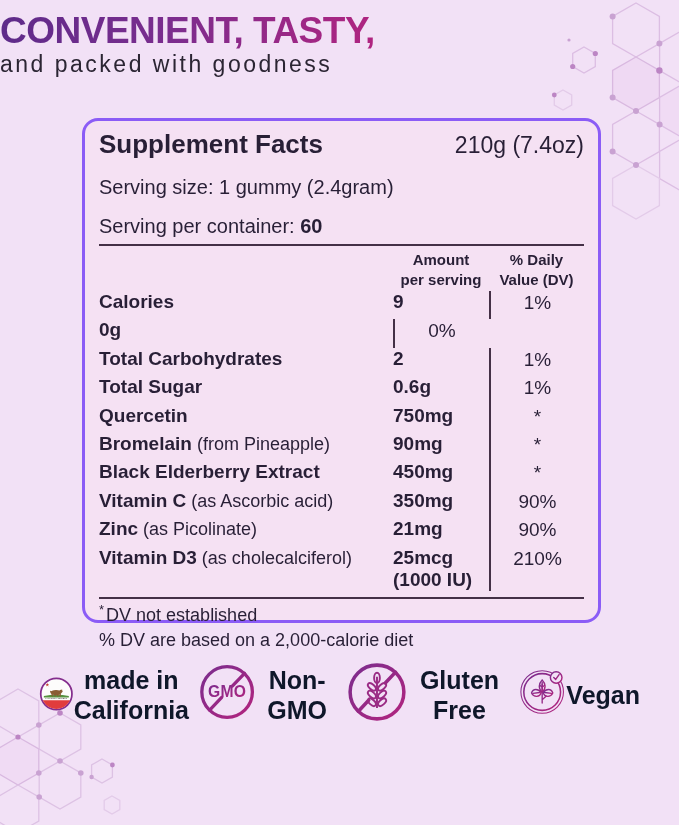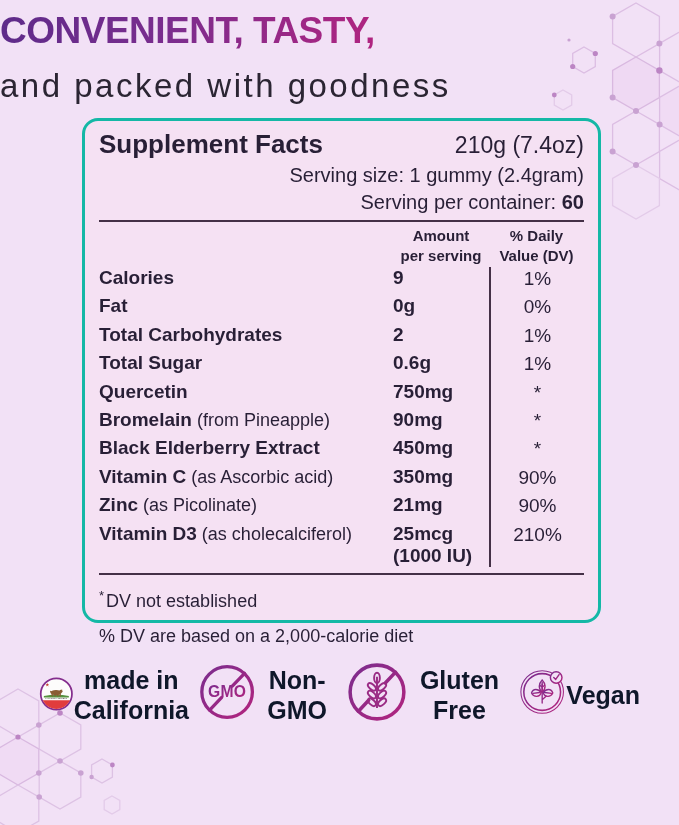--- a/index.html
+++ b/index.html
@@ -10,44 +10,44 @@
   .hex-bl{left:0;bottom:0;}
 
   
   .headline{position:absolute;top:12px;left:0;width:100%;text-align:left;}
   .headline .t1{
     font-size:37px;font-weight:800;letter-spacing:-0.5px;line-height:1.05;
     background:linear-gradient(90deg,#5E2B8A 0%,#7B2D8E 45%,#B02480 100%);
     -webkit-background-clip:text;background-clip:text;color:transparent;
     -webkit-text-fill-color:transparent;display:inline-block;
   }
-  .headline .t2{font-size:33px;font-weight:400;letter-spacing:2.5px;color:#2B2533;line-height:1.1;margin-top:17px;}
+  .headline .t2{font-size:23px;font-weight:400;letter-spacing:2.5px;color:#2B2533;line-height:1.1;margin-top:1px;}
 
   
   .panel{position:absolute;left:82px;top:118px;width:519px;height:505px;box-sizing:border-box;
-    border:3px solid #14b8a6;border-radius:16px;background:#F5E1F3;padding:8px 14px 0 14px;color:#281F36;}
+    border:3px solid #8b5cf6;border-radius:16px;background:#F5E1F3;padding:8px 14px 0 14px;color:#281F36;}
   .p-head{display:flex;justify-content:space-between;align-items:baseline;}
   .p-title{font-size:26px;font-weight:700;}
   .p-weight{font-size:23px;font-weight:400;}
-  .p-serving{font-size:20px;margin-top:4px;text-align:right;}
+  .p-serving{font-size:20px;margin-top:16px;}
   .p-serving b{font-weight:700;}
   .hr{border-top:2px solid #443046;margin-top:6px;}
   .grid{display:grid;grid-template-columns:294px 96px 1fr;}
   .cols-head{padding-top:4px;height:41px;}
   .col-head{white-space:pre-line;font-size:15px;font-weight:700;line-height:1.35;}
   .c-amt-h{text-align:center;}
   .c-dv-h{text-align:center;}
   .rows .row{min-height:28.4px;align-items:flex-start;}
   .c-name{font-size:19px;white-space:nowrap;}
   .c-name .nm{font-weight:700;}
   .c-name .nt{font-weight:400;font-size:18px;margin-left:5px;}
   .c-amt{font-size:19px;font-weight:600;}
   .amt2{font-weight:600;}
   .c-dv{font-size:19px;font-weight:500;text-align:center;border-left:2px solid #443046;align-self:stretch;padding-top:1px;}
-  .footnote{font-size:18px;line-height:1.32;margin-top:12px;}
+  .footnote{font-size:18px;line-height:1.32;margin-top:2px;}
   .footnote sup{font-size:13px;vertical-align:super;margin-right:2px;}
 
   
   .badges{position:absolute;top:646px;left:0;width:100%;display:flex;justify-content:center;gap:8px;align-items:flex-start;}
   .badge{display:flex;flex-direction:row;align-items:center;}
   .badge.b-ca{width:150px;}
   .badge.b-gmo{width:140px;}
   .badge.b-gf{width:165px;}
   .badge.b-vg{width:122px;}
   .bicon{display:block;}
@@ -140,21 +140,20 @@
     <div class="rows">
   <div class="grid row">
     <div class="c-name"><span class="nm">Calories</span></div>
     <div class="c-amt">
             <div class="amt">9</div>
           </div>
     <div class="c-dv">1%</div>
   </div>
 
   <div class="grid row">
-    <div class="c-name"><span class="nm">Fat</span></div>
     <div class="c-amt">
             <div class="amt">0g</div>
           </div>
     <div class="c-dv">0%</div>
   </div>
 
   <div class="grid row">
     <div class="c-name"><span class="nm">Total Carbohydrates</span></div>
     <div class="c-amt">
             <div class="amt">2</div>

